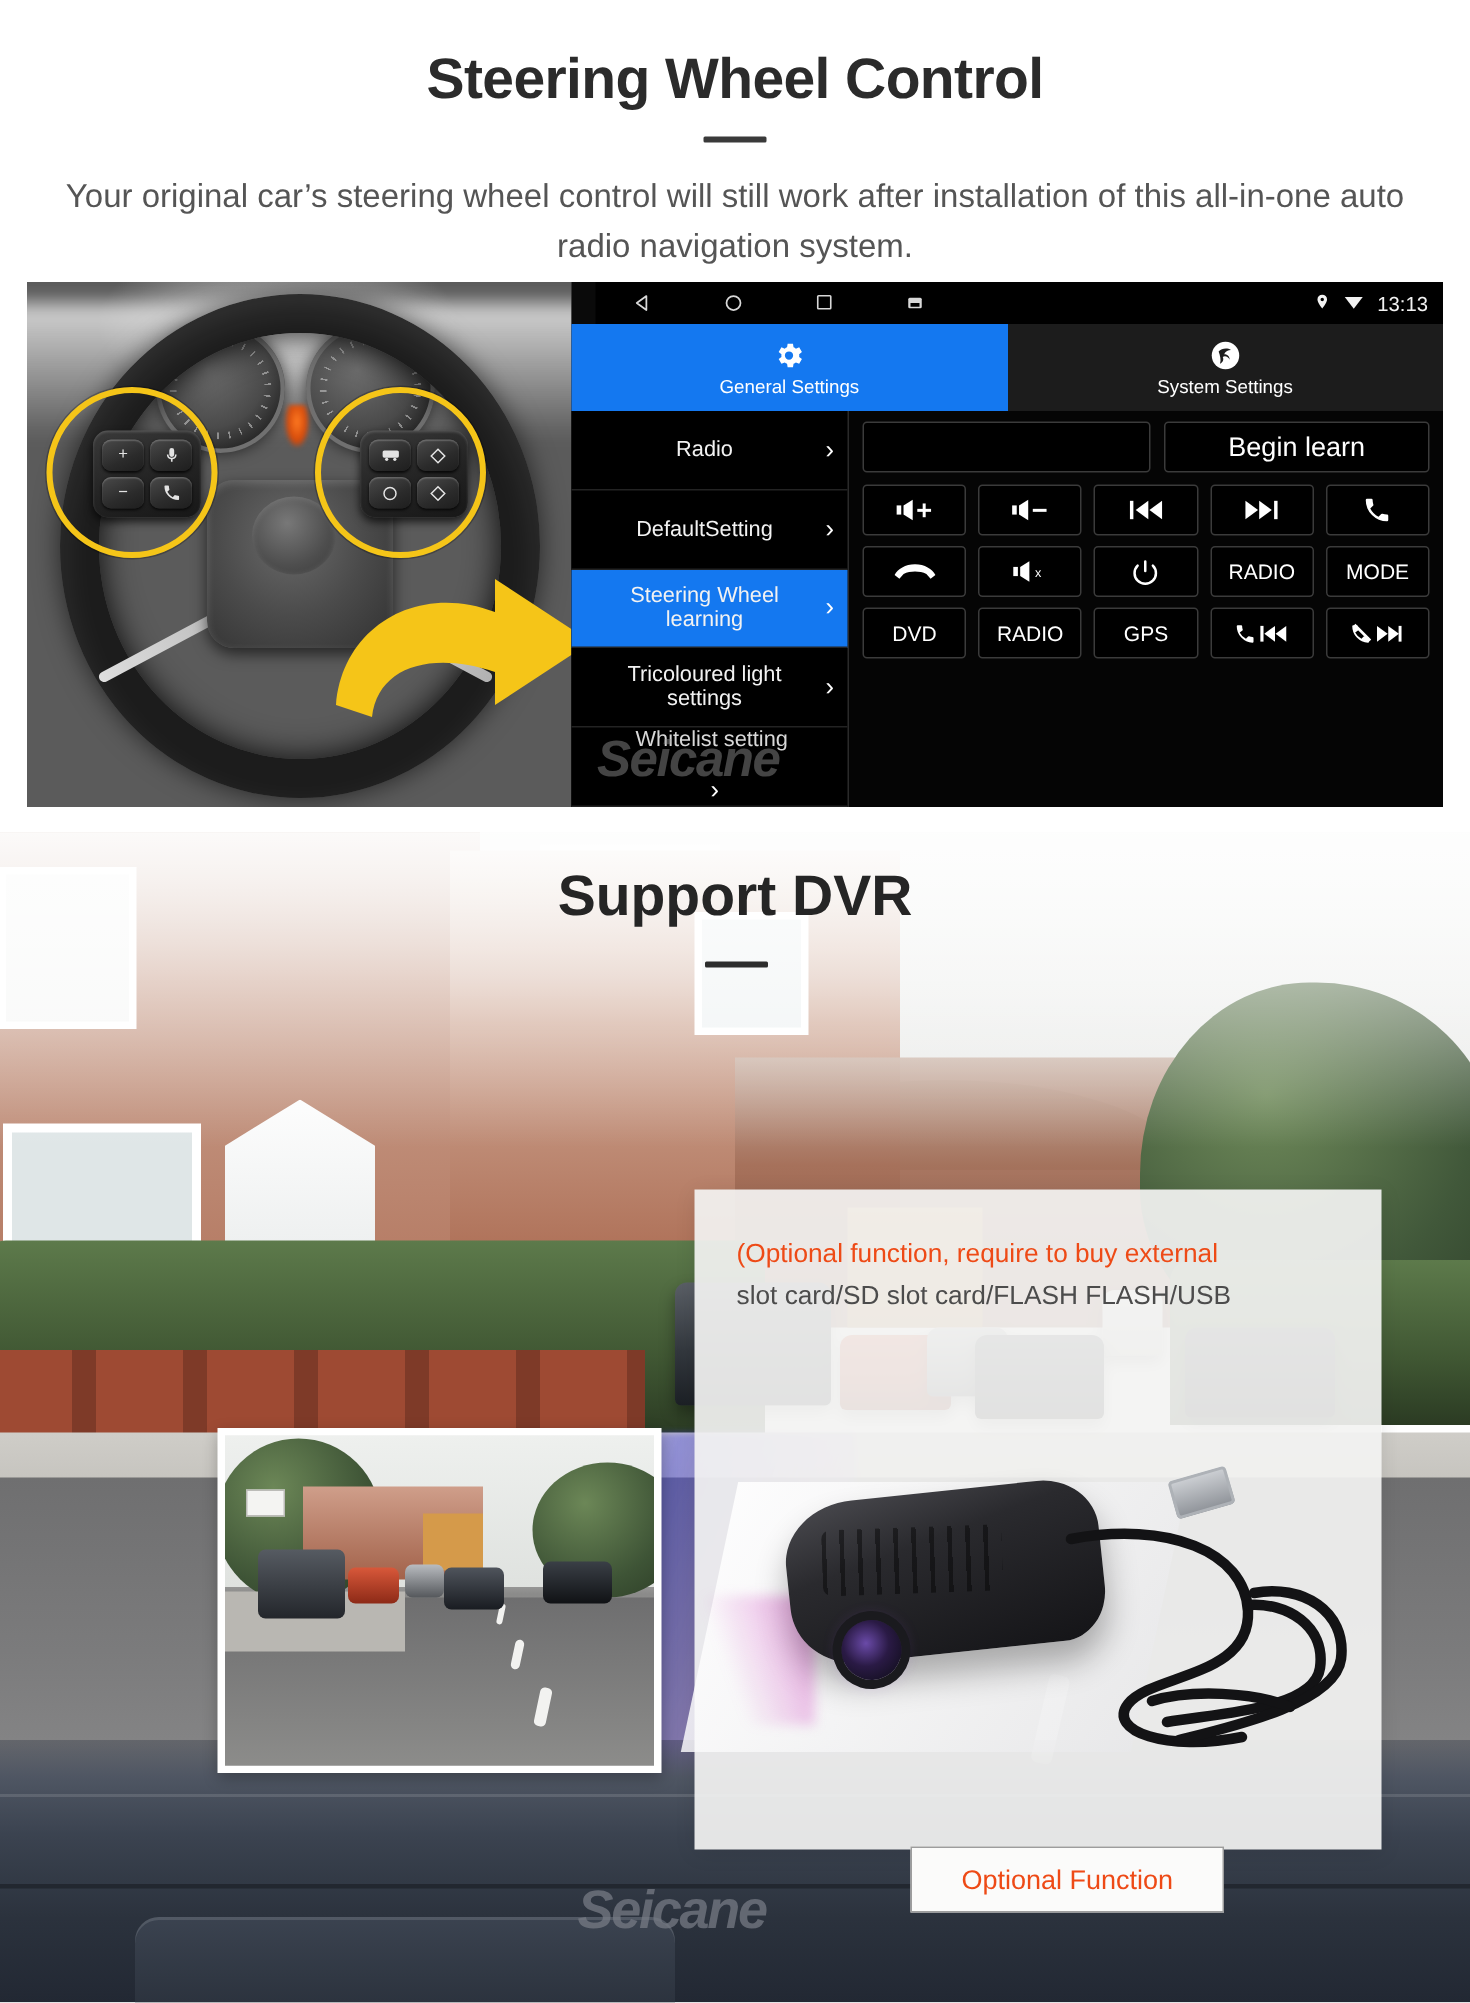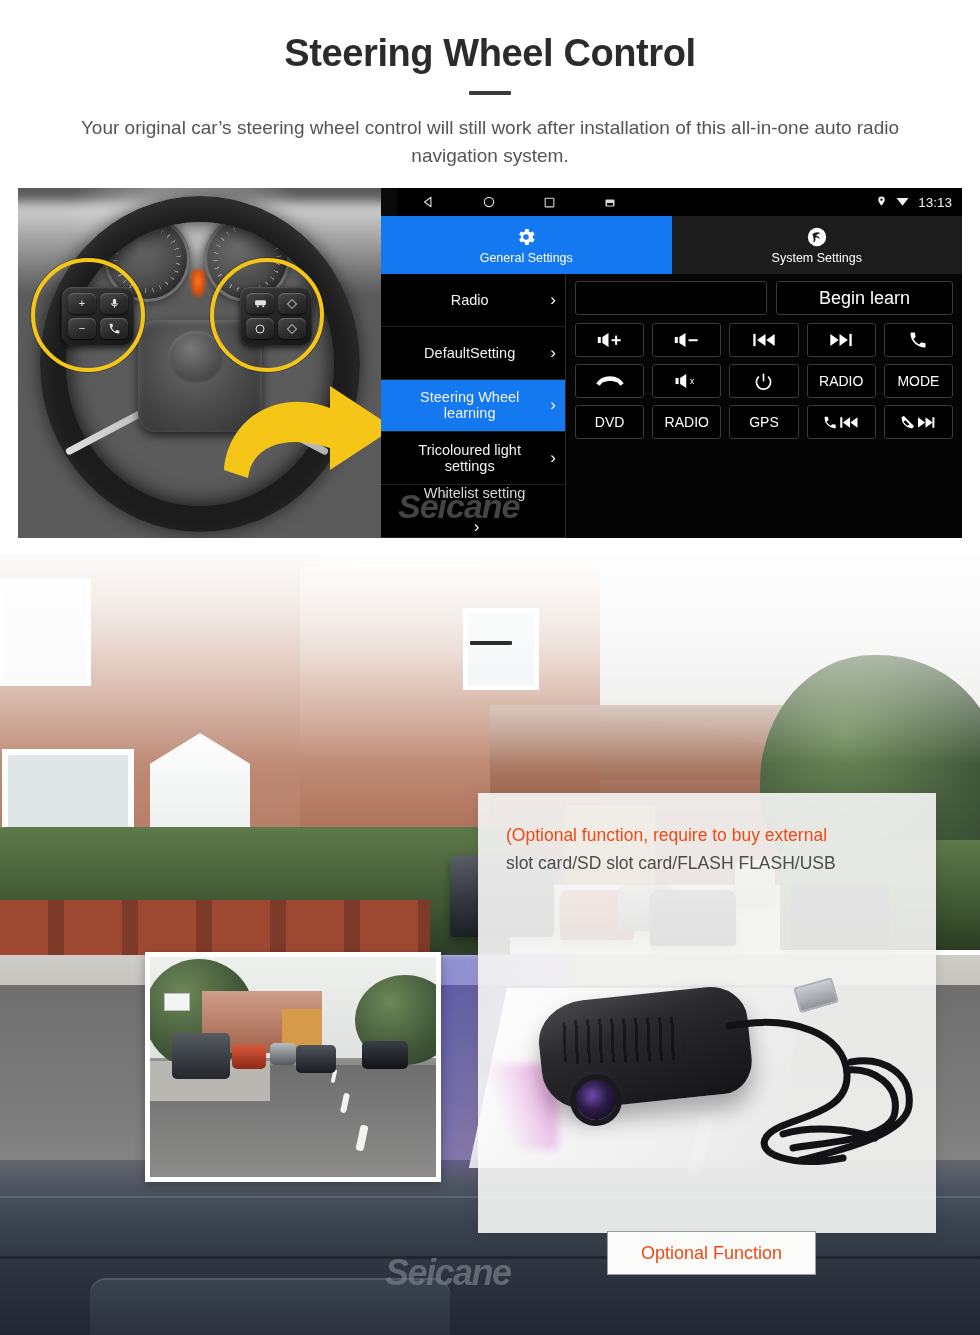--- a/index.html
+++ b/index.html
@@ -23,21 +23,21 @@
     line-height: 1.1;
   }
   .rule {
     width: 42px; height: 4px; background: #3a3a3a;
     margin: 16px auto 0;
     border-radius: 1px;
   }
   .sec1-sub {
     width: 900px; margin: 19px auto 0;
     text-align: center;
-    font-size: 19px;
+    font-size: 22px;
     color: #555;
     line-height: 1.5;
   }
 
   
   .device {
     position: absolute;
     left: 18px; top: 188px;
     width: 944px; height: 350px;
     background: #000;
@@ -375,21 +375,21 @@
   .ins-lane.l3{left:208px;top:168px;width:8px;height:26px;transform:rotate(12deg);}
   .ins-car{position:absolute;border-radius:5px;}
   .ins-c1{left:22px;top:76px;width:58px;height:46px;background:linear-gradient(180deg,#565b62,#23262b);}
   .ins-c2{left:82px;top:88px;width:34px;height:24px;background:linear-gradient(180deg,#d8583a,#8d2a17);}
   .ins-c3{left:120px;top:86px;width:26px;height:22px;background:linear-gradient(180deg,#b9bcc0,#55585c);}
   .ins-c4{left:146px;top:88px;width:40px;height:28px;background:linear-gradient(180deg,#4f545c,#191c21);}
   .ins-c5{left:212px;top:84px;width:46px;height:28px;background:linear-gradient(180deg,#3a3f46,#101215);}
   .ins-sign{position:absolute;left:14px;top:36px;width:26px;height:18px;background:#f4f4f2;border:1px solid #bcbcb8;}
 
   .dvr-card {
-    position:absolute; left: 478px; top: 793px;
+    position:absolute; left: 463px; top: 793px;
     width: 458px; height: 440px;
     background: rgba(243,243,242,.92);
     box-shadow: 0 2px 14px rgba(0,0,0,.10);
   }
   .dvr-text { padding: 28px 28px 0 28px; }
   .dvr-line { font-size: 17.5px; line-height: 1.62; }
   .dvr-line.hl { color: #ee4a16; }
   .dvr-line.plain { color: #4c4c4c; }
 
   .cam-stage { position:absolute; left:0; top:175px; width: 458px; height: 230px; }
@@ -735,20 +735,21 @@
       <div class="car suv-r"></div>
       <div class="blue-glare"></div>
       <div class="bonnet">
         <div class="crease"></div>
         <div class="crease2"></div>
         <div class="vent"></div>
       </div>
       <div class="haze"></div>
     </div>
 
+    <div class="sec2-title">Support DVR</div>
     <div class="sec2-rule"></div>
   </div>
 
   <div class="inset">
     <div class="inset-in">
       <div class="ins-sky"></div>
       <div class="ins-tree"></div>
       <div class="ins-tree2"></div>
       <div class="ins-row"></div>
       <div class="ins-orange"></div>

